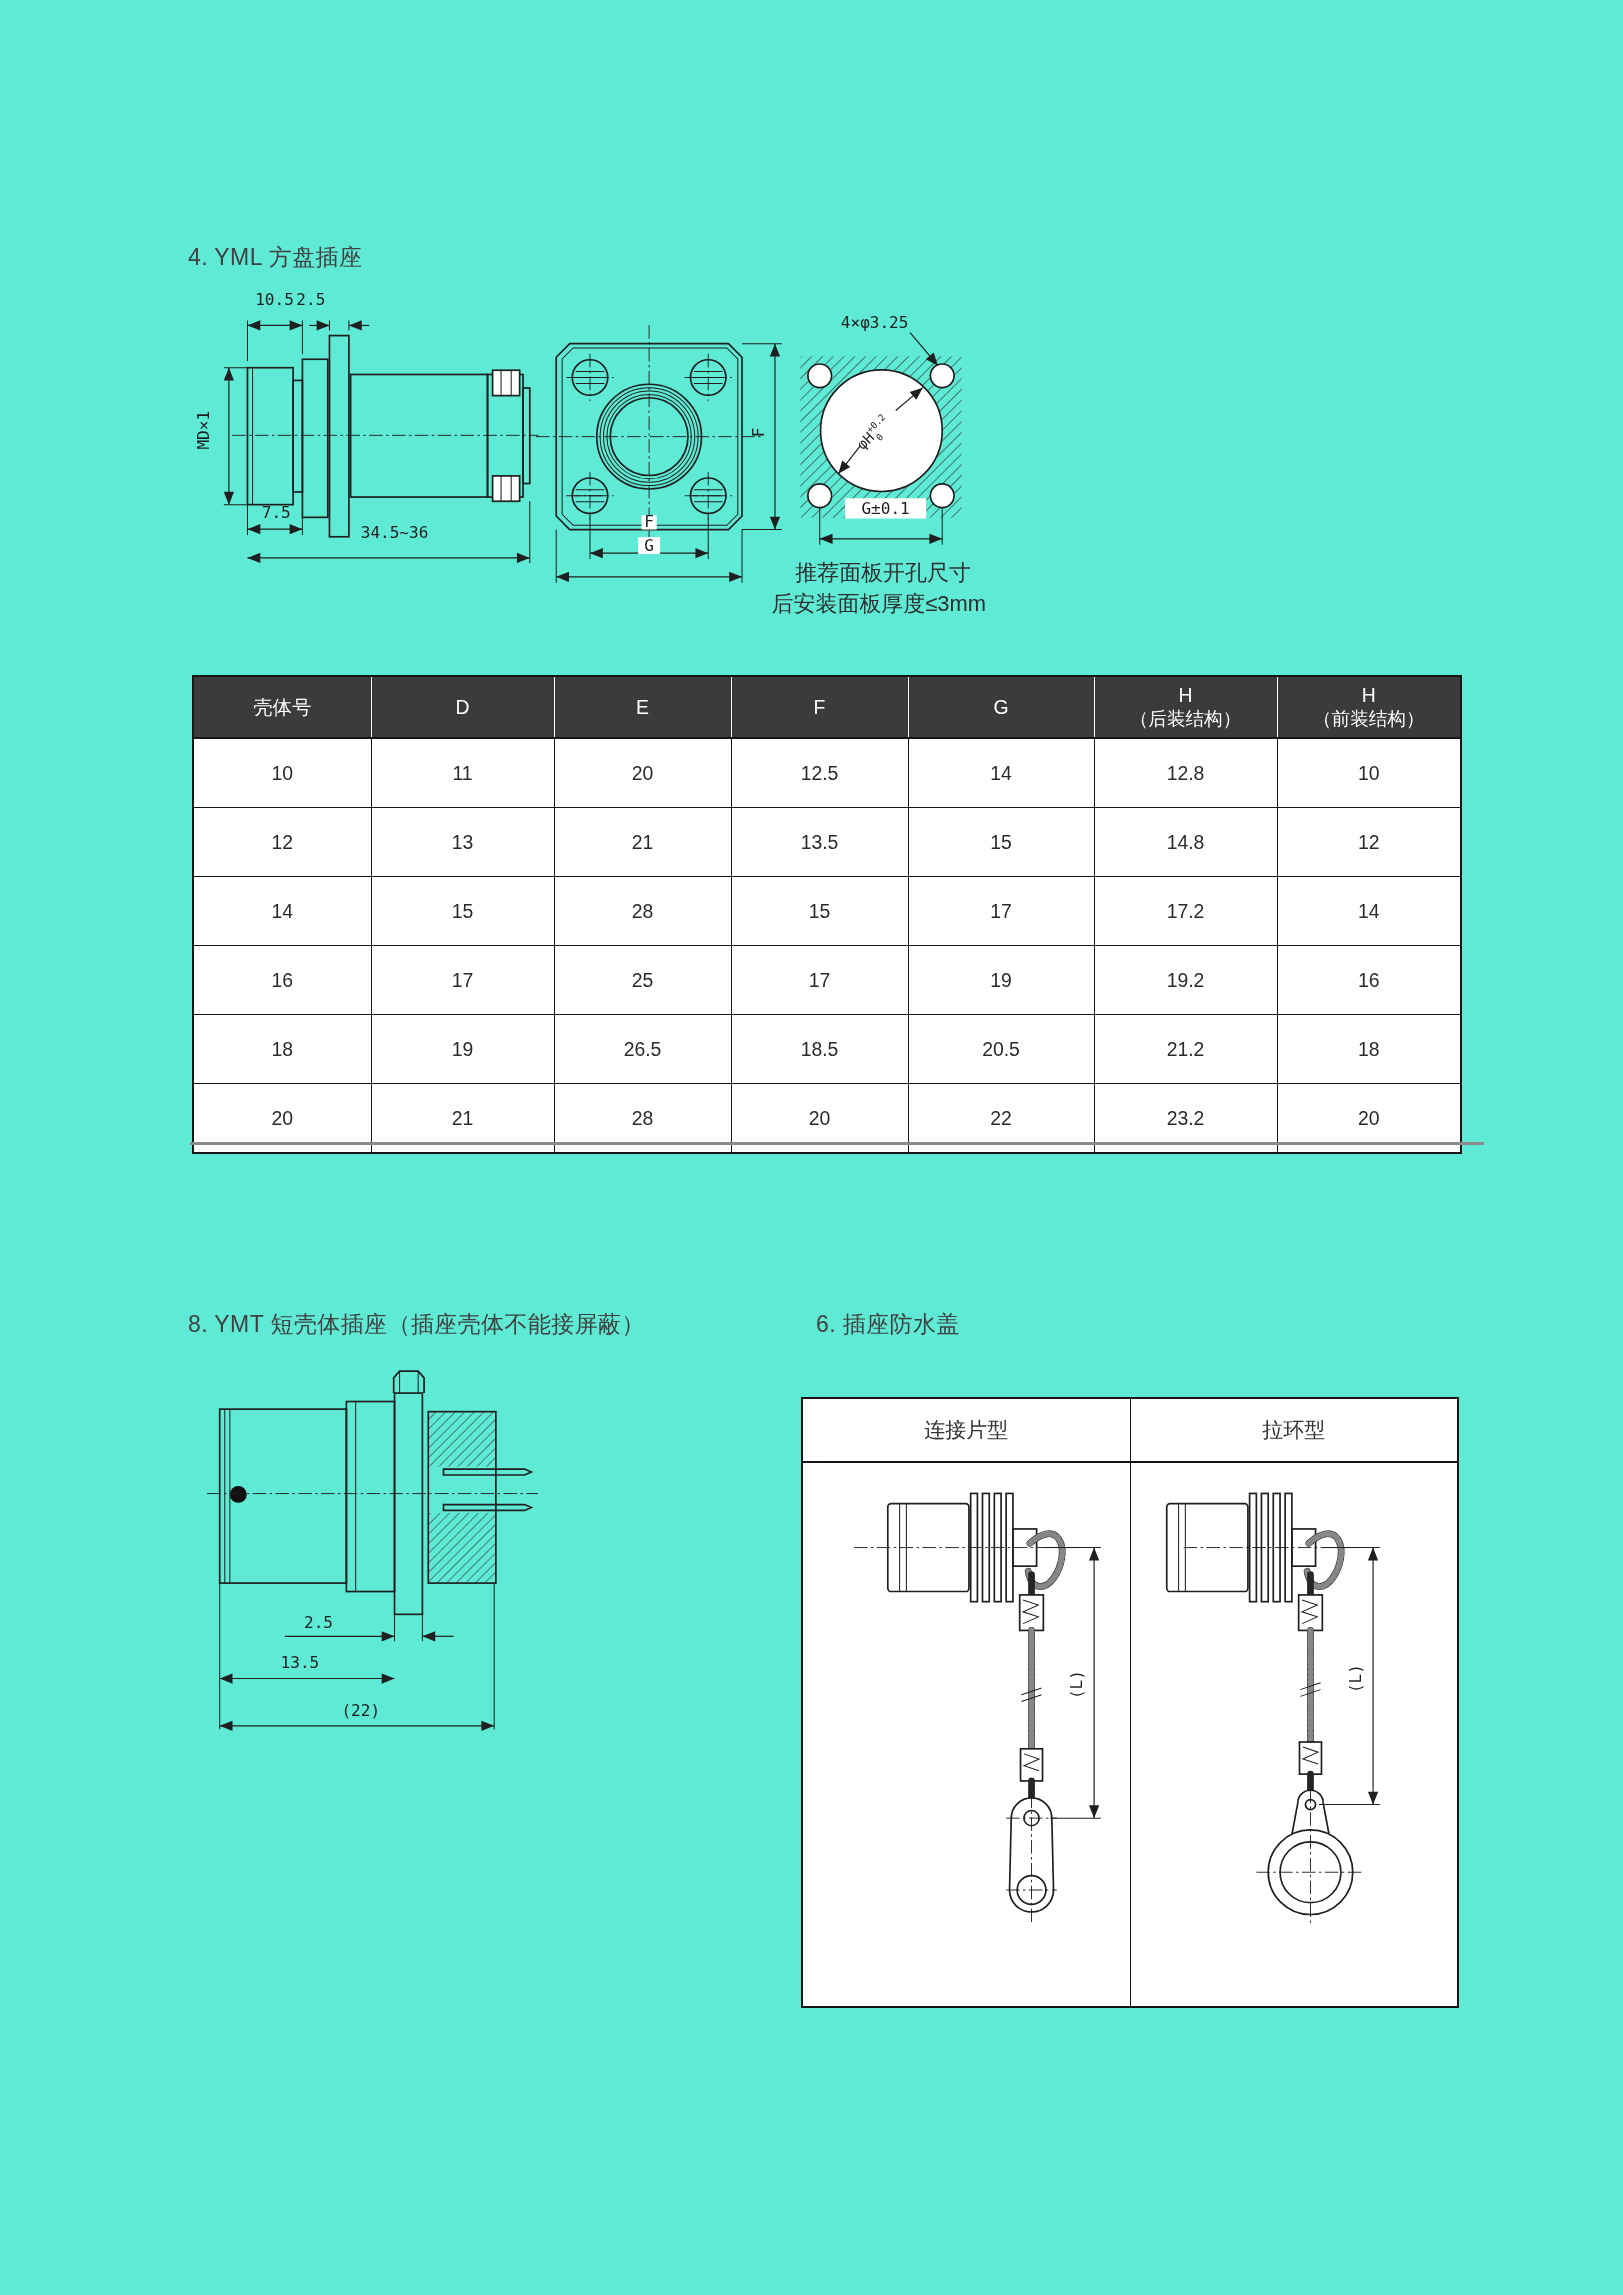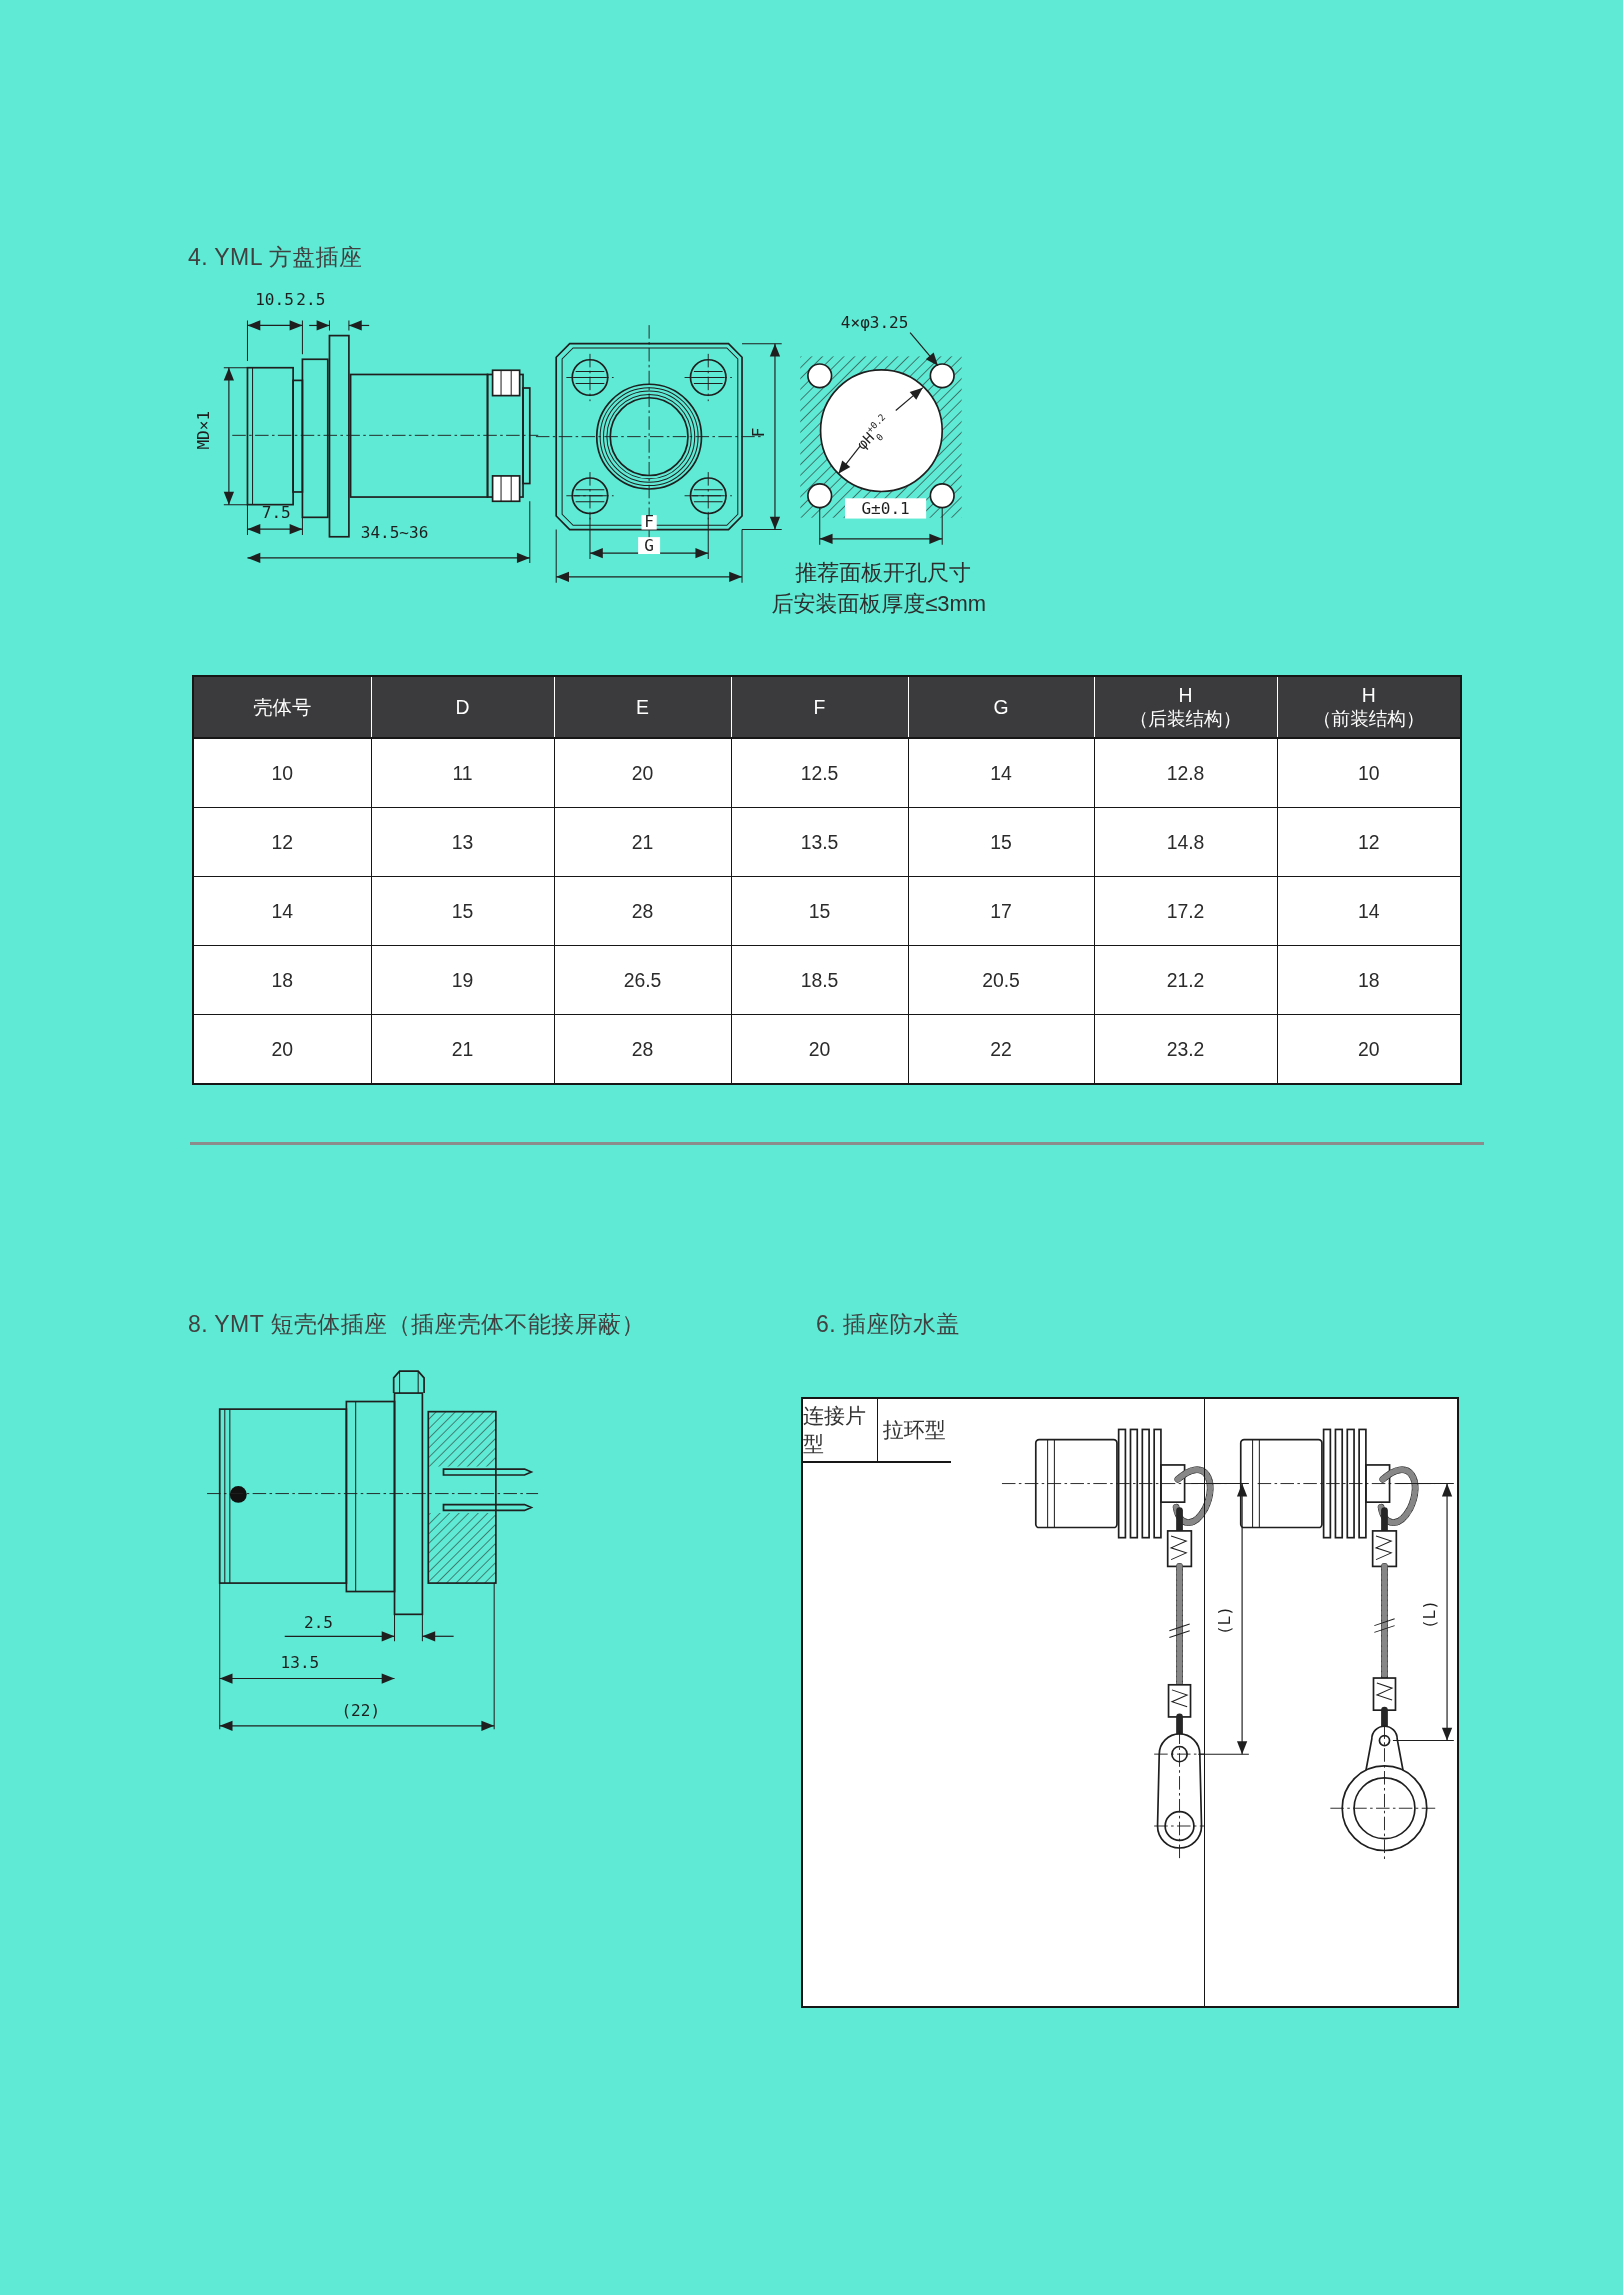--- a/index.html
+++ b/index.html
@@ -16,21 +16,21 @@
   table.dim th:first-child{border-left:none;}
   table.dim td{border:1.7px solid #161616;text-align:center;font-size:19.4px;color:#2b2b2b;
                height:44px;padding:12px;}
   table.dim th .l2{font-size:18.6px;}
 
   
   .divider{position:absolute;left:190px;top:1142px;width:1294px;height:2.5px;background:#8c8c8c;}
 
   
   .wp-table{position:absolute;left:801px;top:1397px;width:658px;height:611px;
-            border:2.5px solid #161616;box-sizing:border-box;display:flex;background:#fff;}
+            border:2.5px solid #161616;box-sizing:border-box;display:flex;flex-direction:column;background:#fff;}
   .wp-head{display:flex;height:64px;border-bottom:2.5px solid #161616;box-sizing:border-box;}
   .wp-head .cell{flex:1;display:flex;align-items:center;justify-content:center;
                  font-size:21px;color:#333;}
   .wp-head .cell+.cell{border-left:1.7px solid #161616;}
   .wp-body{display:flex;flex:1;}
   .wp-body .cell{flex:1;position:relative;}
   .wp-body .cell+.cell{border-left:1.7px solid #161616;}
 
   
   svg{position:absolute;overflow:visible;}
@@ -245,20 +245,29 @@
           <tr>
             <td>14</td>
             <td>15</td>
             <td>28</td>
             <td>15</td>
             <td>17</td>
             <td>17.2</td>
             <td>14</td>
           </tr>
           <tr>
+            <td>16</td>
+            <td>17</td>
+            <td>25</td>
+            <td>17</td>
+            <td>19</td>
+            <td>19.2</td>
+            <td>16</td>
+          </tr>
+          <tr>
             <td>18</td>
             <td>19</td>
             <td>26.5</td>
             <td>18.5</td>
             <td>20.5</td>
             <td>21.2</td>
             <td>18</td>
           </tr>
           <tr>
             <td>20</td>

